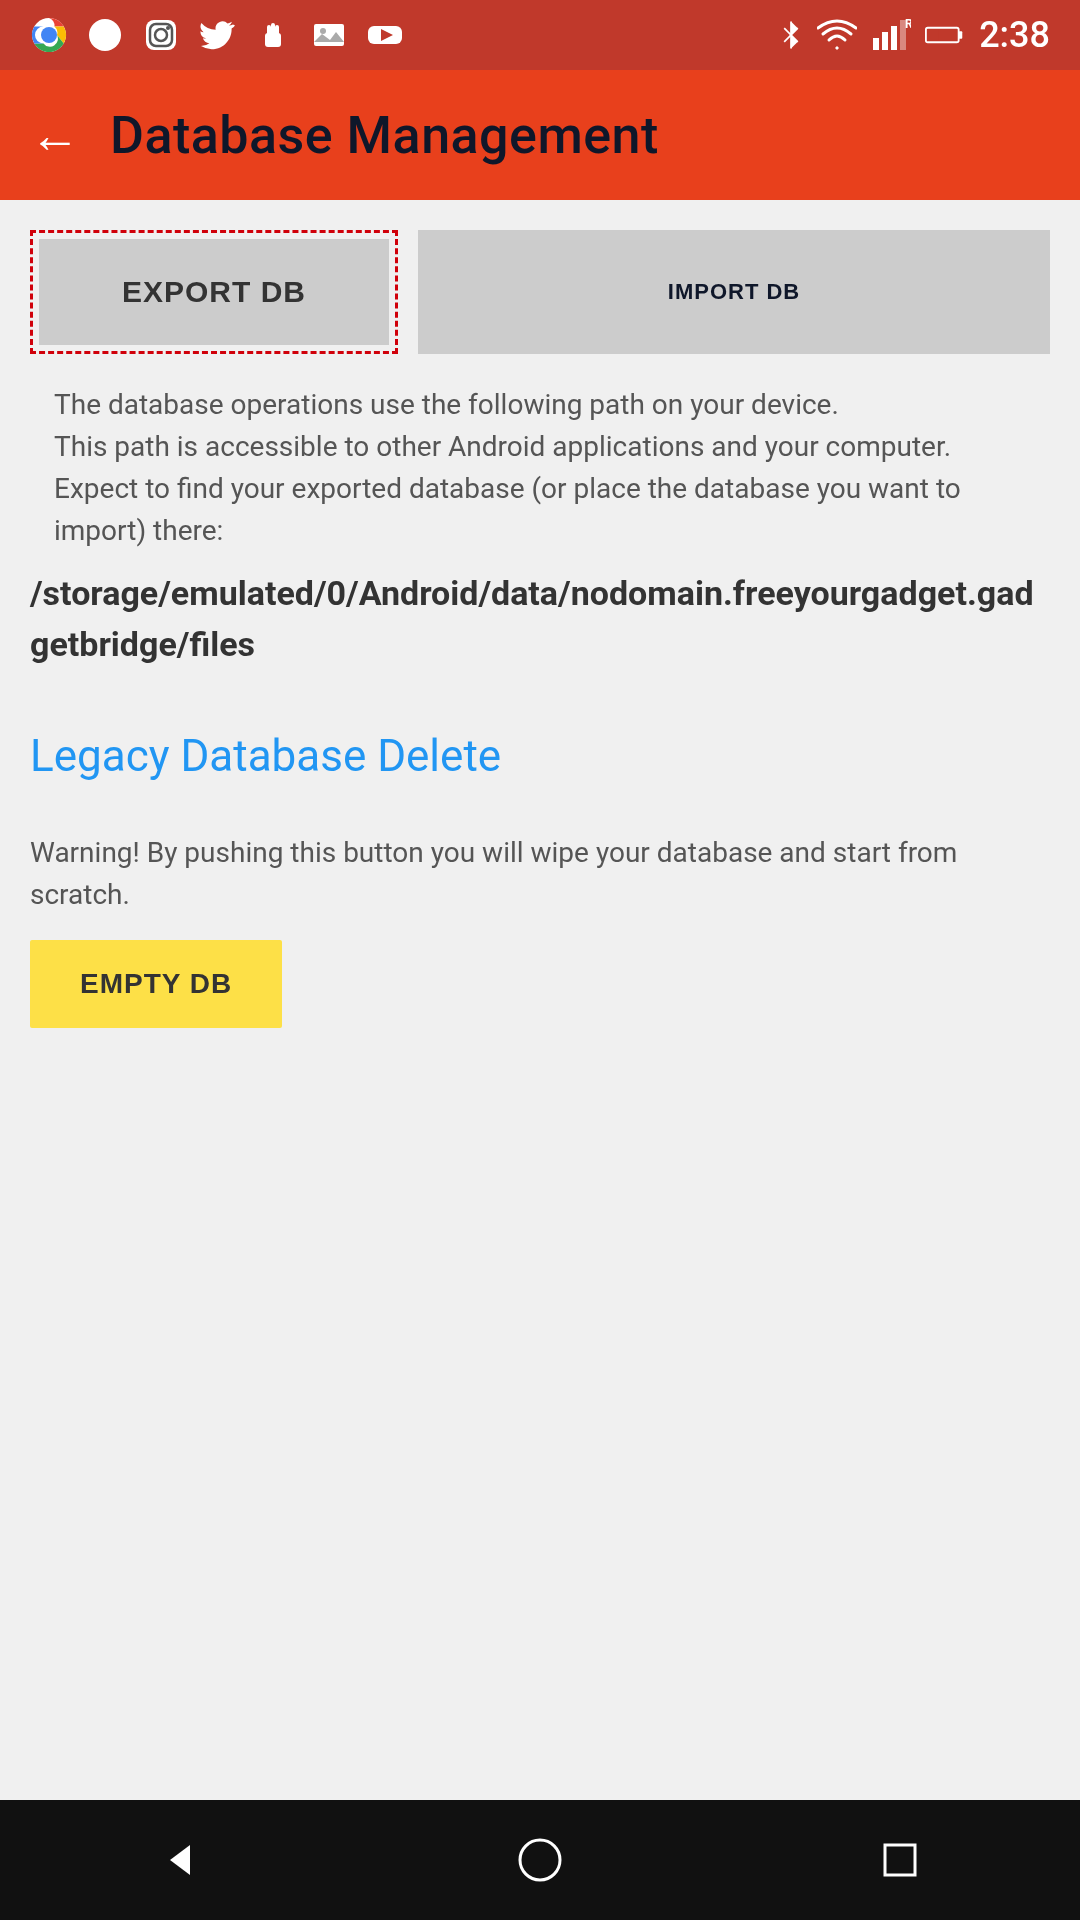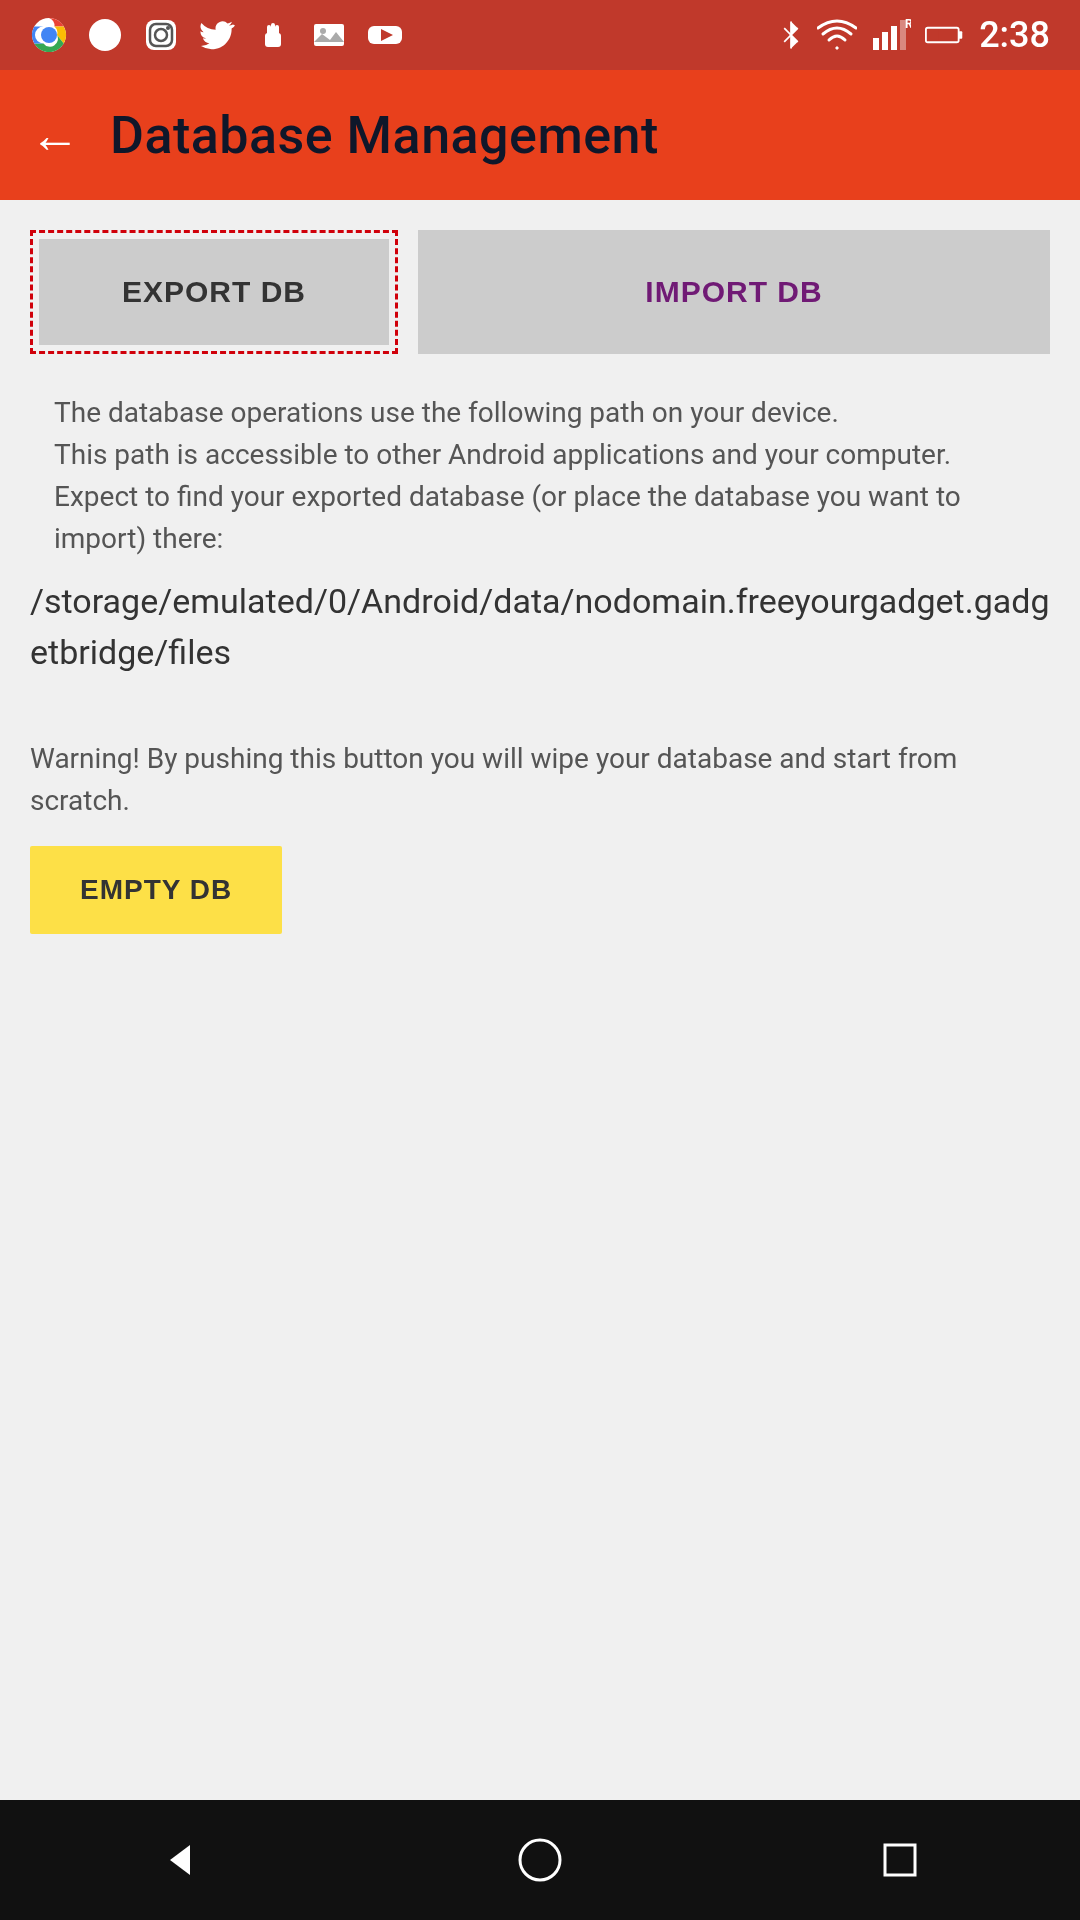--- a/index.html
+++ b/index.html
@@ -78,21 +78,21 @@
     .content {
       flex: 1;
       background: #f0f0f0;
       padding: 30px 30px 30px 30px;
     }
 
     
     .button-row {
       display: flex;
       gap: 16px;
-      margin-bottom: 38px;
+      margin-bottom: 30px;
     }
 
     .export-btn-wrapper {
       border: 3px dashed #d0000a;
       padding: 6px;
       position: relative;
     }
 
     .export-btn {
       background: #cccccc;
@@ -104,43 +104,43 @@
       letter-spacing: 1px;
       cursor: pointer;
       color: #333;
       min-width: 350px;
     }
 
     .import-btn {
       background: #cccccc;
       border: none;
       padding: 36px 40px;
-      font-size: 30px;
+      font-size: 22px;
       font-weight: 700;
       text-transform: uppercase;
       letter-spacing: 1px;
       cursor: pointer;
-      color: #701a75;
+      color: #0f172a;
       flex: 1;
       margin-left: 4px;
     }
 
     
     .description-text {
       font-size: 28px;
       color: #555;
       line-height: 1.5;
       margin-bottom: 10px;
       margin-left: 24px;
     }
 
     .path-text {
       font-size: 34px;
       color: #333;
-      font-weight: 400;
+      font-weight: 700;
       line-height: 1.5;
       margin-top: 16px;
       margin-bottom: 60px;
       word-break: break-all;
     }
 
     
     .section-heading {
       font-size: 44px;
       color: #2196f3;
@@ -311,20 +311,21 @@
     <button class="import-btn">IMPORT DB</button>
   </div>
 
   <p class="description-text">The database operations use the following path on your device.<br>
   This path is accessible to other Android applications and your computer.<br>
   Expect to find your exported database (or place the database you want to import) there:</p>
 
   <p class="path-text">/storage/emulated/0/Android/data/nodomain.freeyourgadget.gadgetbridge/files</p>
 
   <div>
+    <h2 class="section-heading">Legacy Database Delete</h2>
     <p class="warning-text">Warning! By pushing this button you will wipe your database and start from scratch.</p>
     <button class="empty-btn">EMPTY DB</button>
   </div>
 
 </div>
 
 <div class="nav-bar">
   <div class="nav-icon">
     <svg width="50" height="50" viewBox="0 0 50 50">
       <polygon points="35,10 15,25 35,40" fill="white"></polygon>

